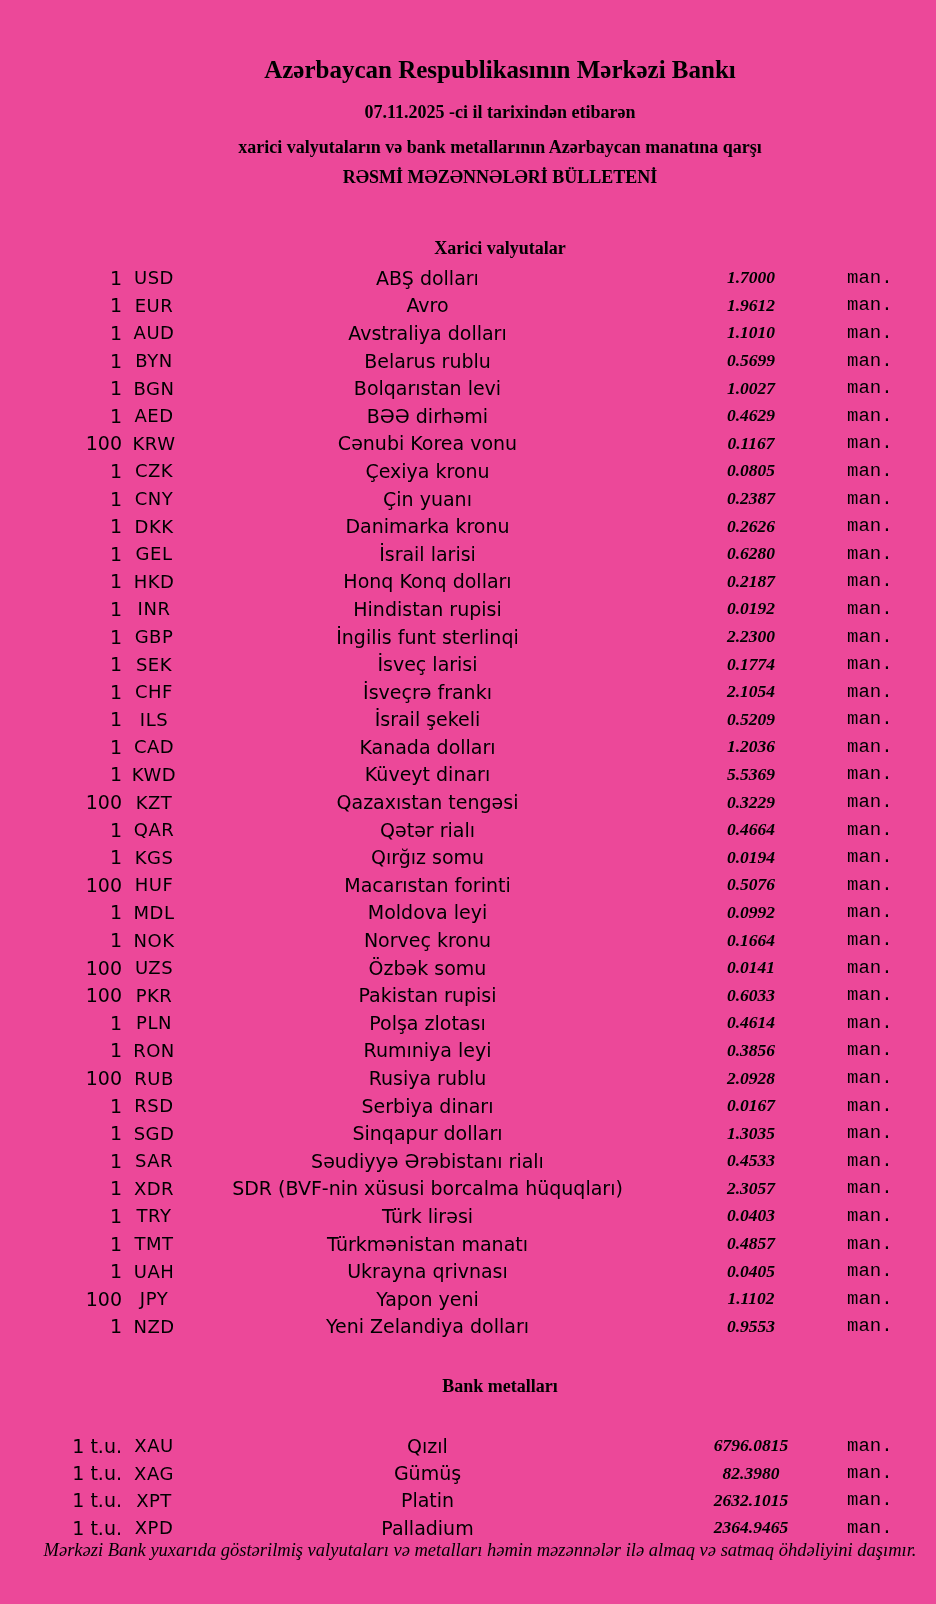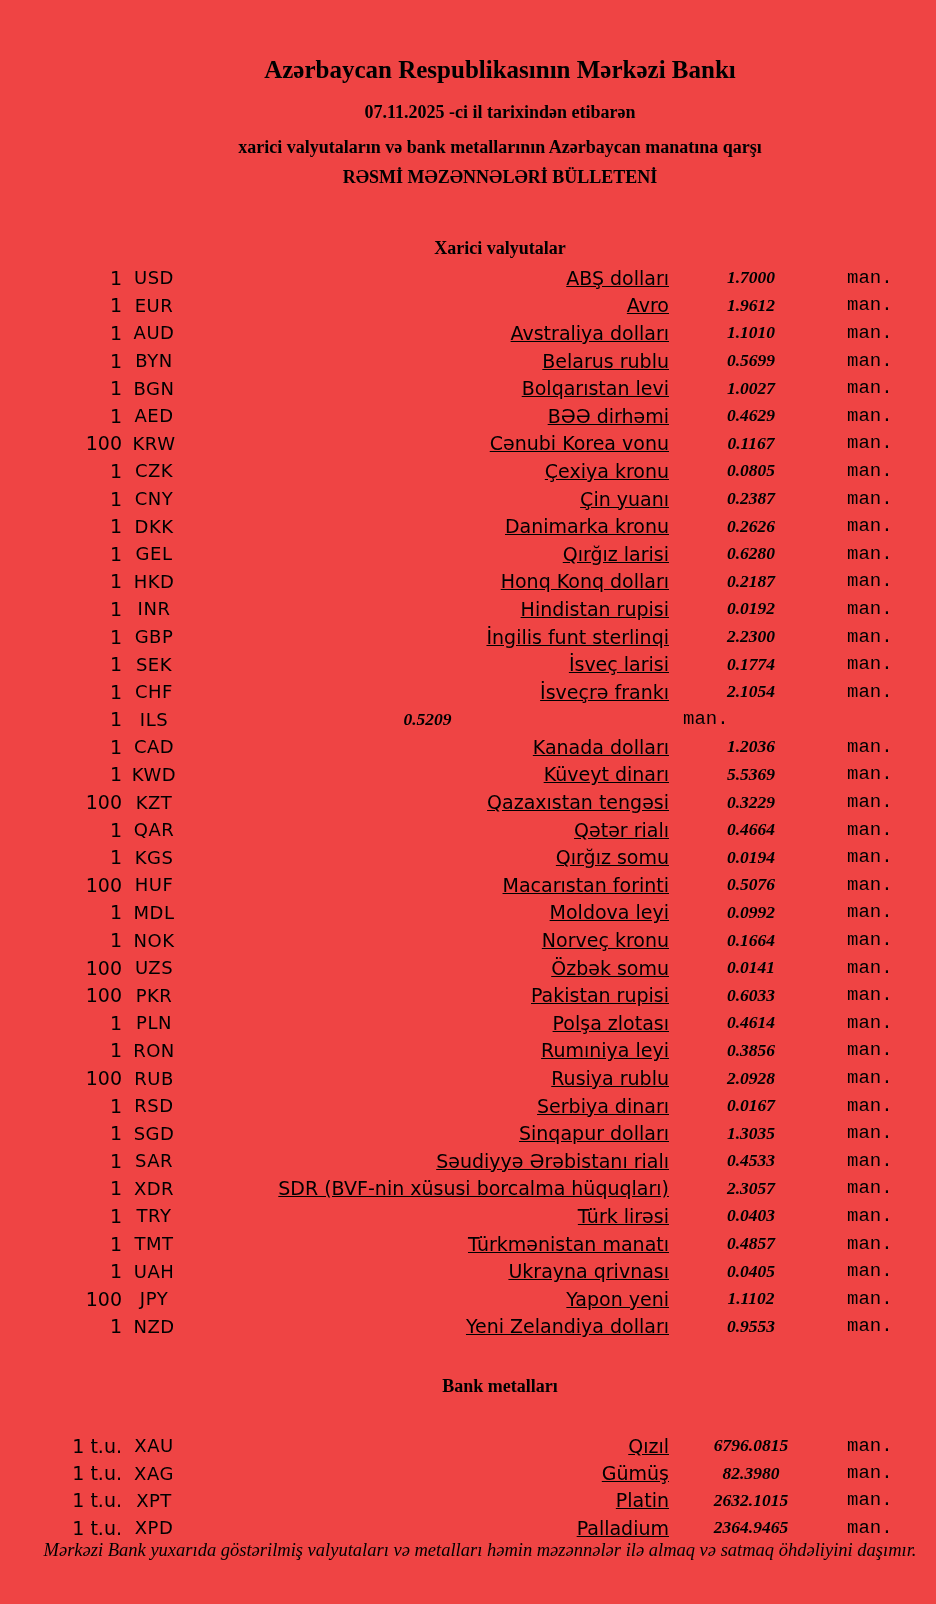--- a/index.html
+++ b/index.html
@@ -1,20 +1,20 @@
 <!DOCTYPE html>
 <html><head>
 <meta charset="utf-8">
 <style>
   html, body { margin: 0; padding: 0; background: #ffffff; }
   .page {
     position: relative;
     width: 936px;
     height: 1604px;
-    background: #ef4444;
+    background: #ec4899;
     color: #000000;
     font-family: "DejaVu Sans", sans-serif;
     overflow: hidden;
   }
   
   .hdr {
     position: absolute;
     left: 64px;
     width: 872px;
     text-align: center;
@@ -40,21 +40,21 @@
   .metals-table     { top: 1432px; }
   .row {
     display: grid;
     grid-template-columns: 122px 64px 1fr 164px 62px;
     align-items: center;
     height: 27.6px;
   }
   .metals-table .row { height: 27.4px; }
   .row .qty  { text-align: right;  font-size: 19px; white-space: nowrap; }
   .row .code { text-align: center; font-size: 18px; letter-spacing: 0.5px; }
-  .row .name { text-align: right;   font-size: 19px; padding-left: 0px; white-space: nowrap; text-decoration: underline; }
+  .row .name { text-align: center;   font-size: 19px; padding-left: 0px; white-space: nowrap; }
   .row .rate {
     text-align: center;
     font-family: "Liberation Serif", serif;
     font-style: italic;
     font-weight: bold;
     font-size: 17.5px;
     white-space: nowrap;
   }
   .row .unit { text-align: left; font-size: 19px; padding-left: 14px; font-family: Liberation Mono, monospace; }
 
@@ -147,21 +147,21 @@
       <div class="row">
         <span class="qty">1</span>
         <span class="code">DKK</span>
         <span class="name">Danimarka kronu</span>
         <span class="rate">0.2626</span>
         <span class="unit">man.</span>
       </div>
       <div class="row">
         <span class="qty">1</span>
         <span class="code">GEL</span>
-        <span class="name">Qırğız larisi</span>
+        <span class="name">İsrail larisi</span>
         <span class="rate">0.6280</span>
         <span class="unit">man.</span>
       </div>
       <div class="row">
         <span class="qty">1</span>
         <span class="code">HKD</span>
         <span class="name">Honq Konq dolları</span>
         <span class="rate">0.2187</span>
         <span class="unit">man.</span>
       </div>
@@ -189,20 +189,21 @@
       <div class="row">
         <span class="qty">1</span>
         <span class="code">CHF</span>
         <span class="name">İsveçrə frankı</span>
         <span class="rate">2.1054</span>
         <span class="unit">man.</span>
       </div>
       <div class="row">
         <span class="qty">1</span>
         <span class="code">ILS</span>
+        <span class="name">İsrail şekeli</span>
         <span class="rate">0.5209</span>
         <span class="unit">man.</span>
       </div>
       <div class="row">
         <span class="qty">1</span>
         <span class="code">CAD</span>
         <span class="name">Kanada dolları</span>
         <span class="rate">1.2036</span>
         <span class="unit">man.</span>
       </div>

